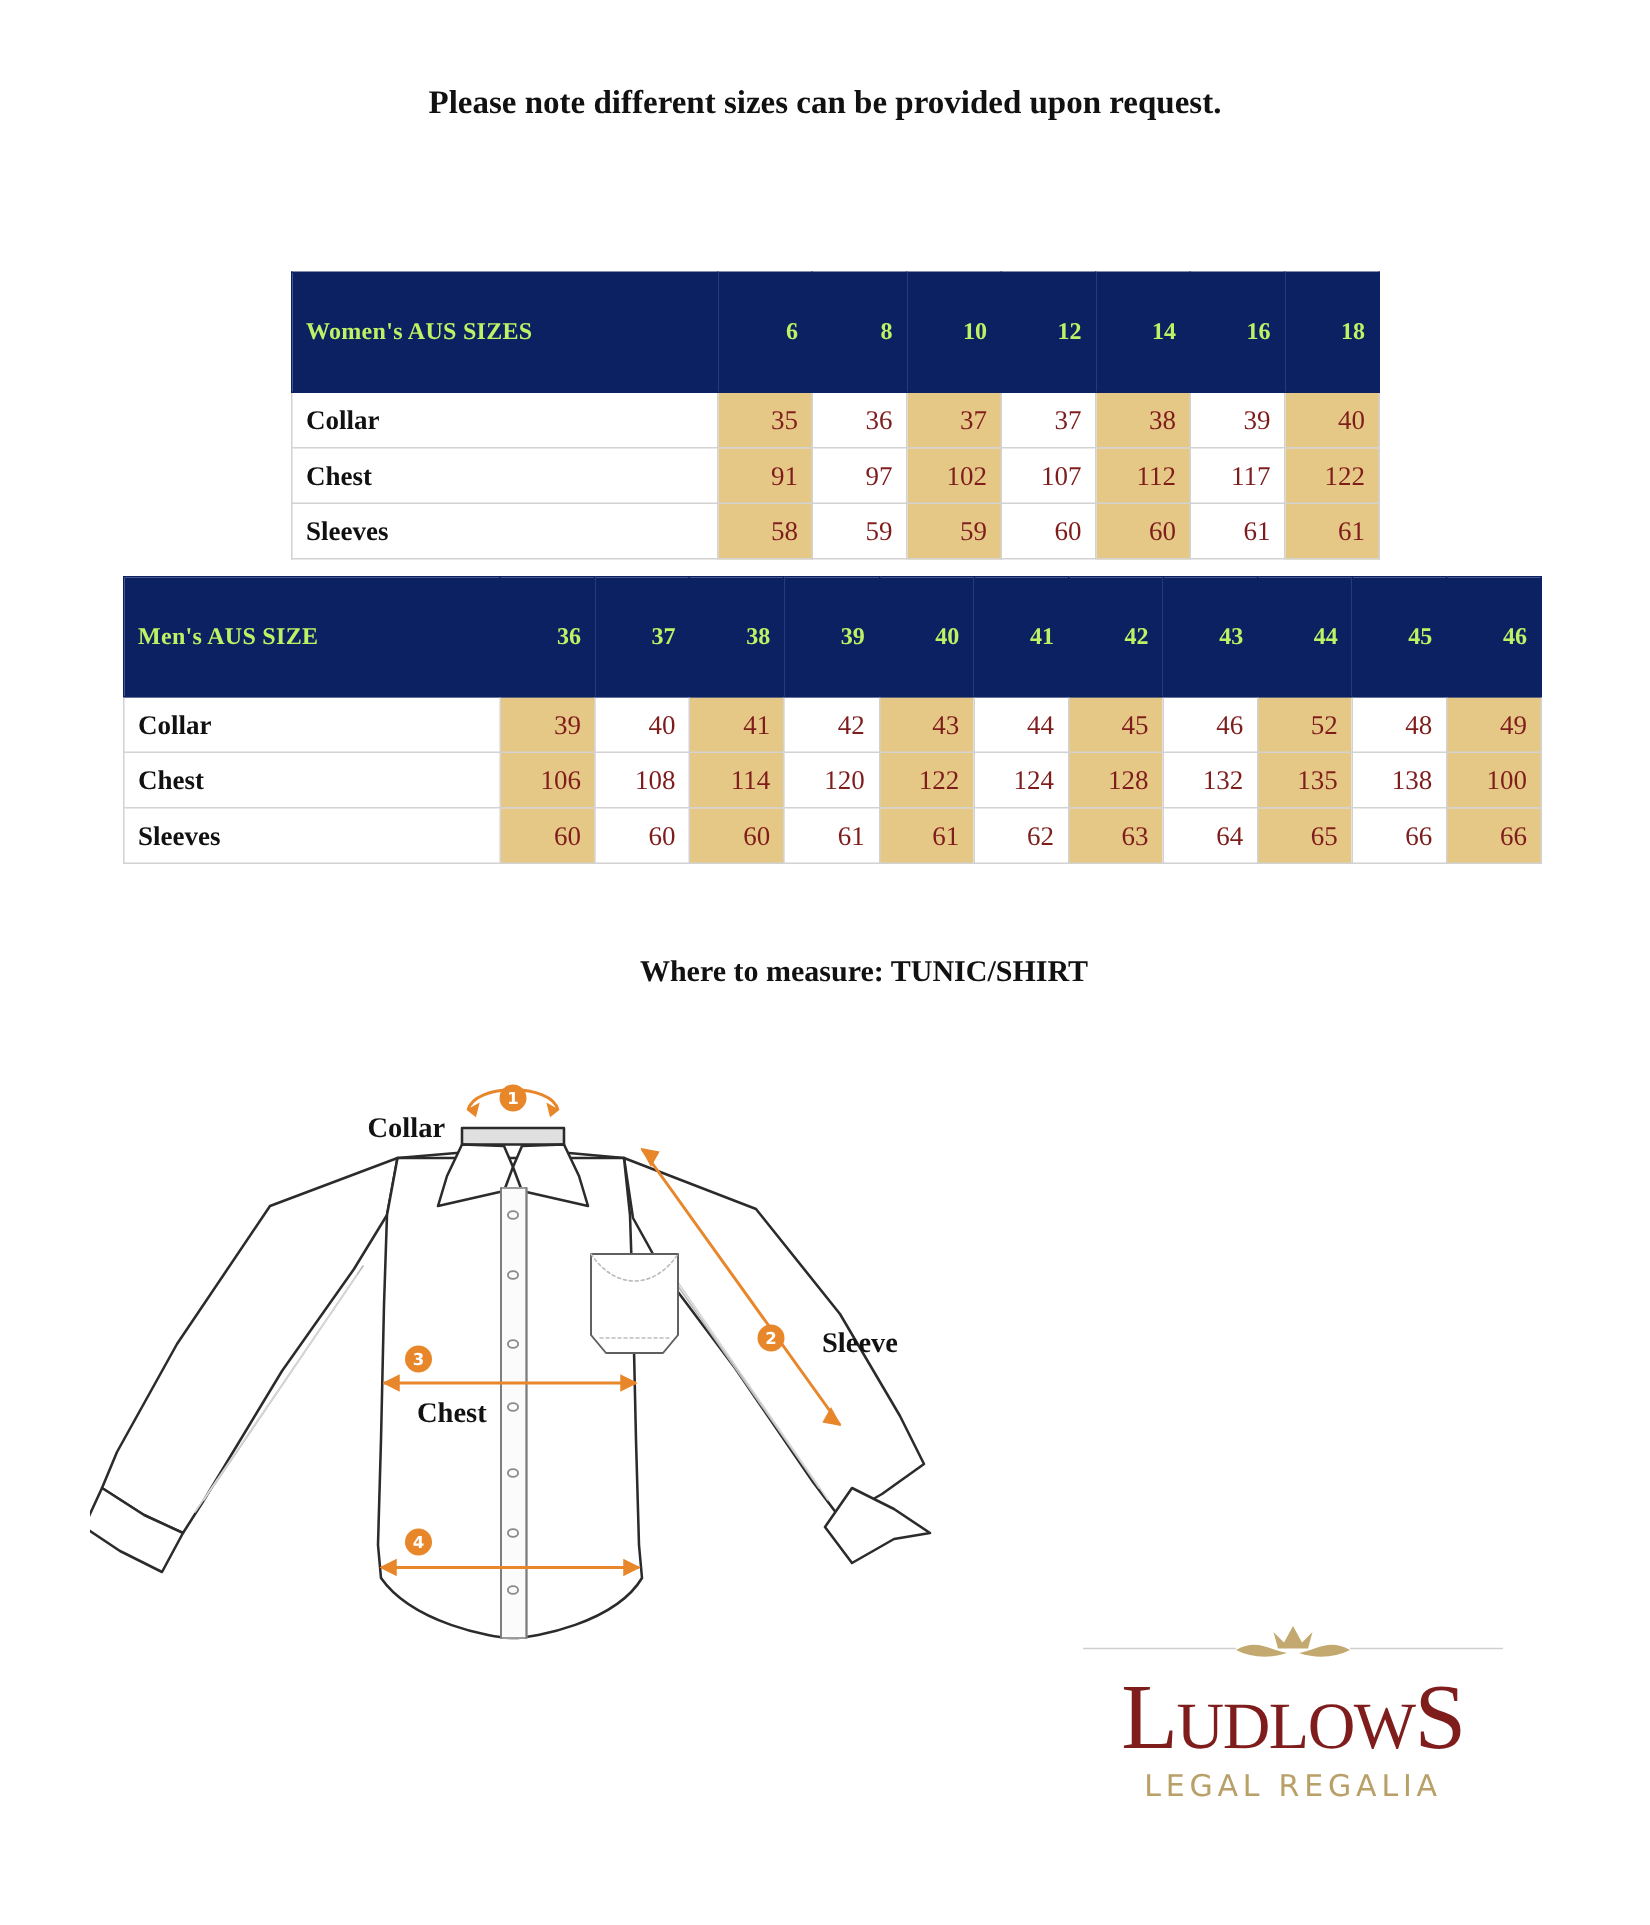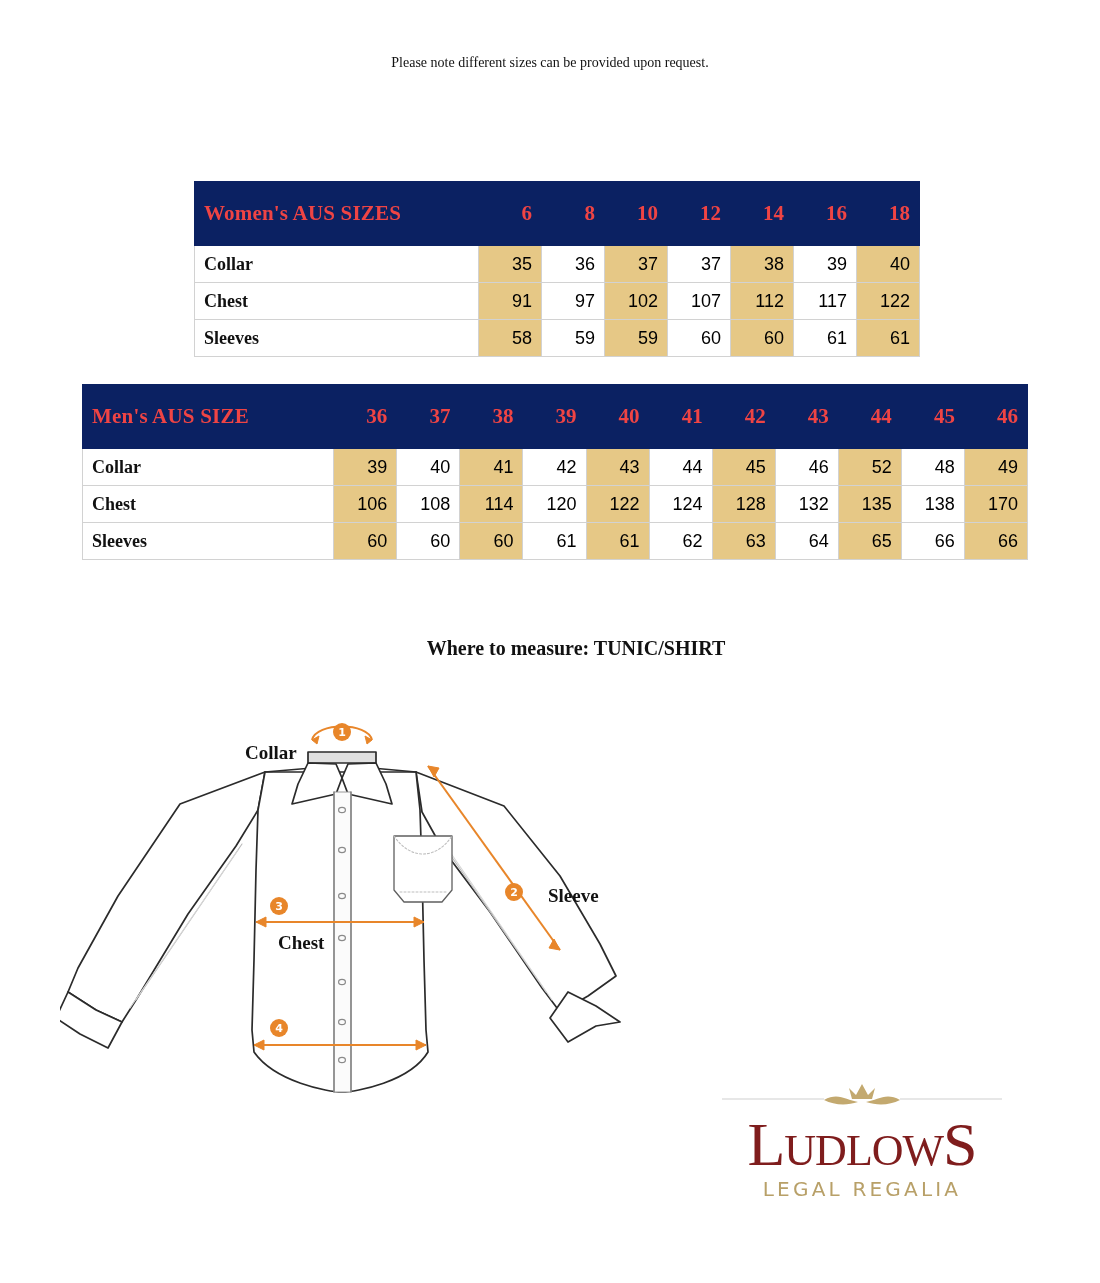--- a/index.html
+++ b/index.html
@@ -16,46 +16,46 @@
 
   
   .head-wrap { padding-top: 26px; text-align: center; }
   .doc-title {
     font-size: 21px;
     font-weight: bold;
     letter-spacing: .1px;
     margin: 0;
   }
   .doc-sub {
-    font-size: 14px;
+    font-size: 22px;
     margin: 0;
-    font-weight: normal;
+    font-weight: bold;
   }
   .sub1 { margin-top: 29px; }
   .sub2 { margin-top: 28px; }
 
   
   .sizetable {
     border-collapse: collapse;
     table-layout: fixed;
     position: absolute;
     font-family: "Liberation Serif", "DejaVu Serif", serif;
   }
   .sizetable td, .sizetable th {
     border: 1px solid #d2d2d2;
     padding: 0;
     height: 37px;
     vertical-align: middle;
   }
   .sizetable thead th {
     background: #0b2162;
-    color: #ef4444;
-    font-size: 21px;
-    font-weight: bold;
-    height: 64px;
+    color: #bef264;
+    font-size: 16px;
+    font-weight: bold;
+    height: 80px;
     border-color: #0b2162;
     border-bottom: 1px solid #0b2162;
   }
   .sizetable thead th.hlabel {
     text-align: left;
     padding-left: 9px;
     letter-spacing: .2px;
   }
   .sizetable thead th.hsize {
     text-align: right;
@@ -66,22 +66,22 @@
     padding-left: 9px;
     font-size: 18px;
     font-weight: bold;
     background: #ffffff;
     color: #111;
   }
   .sizetable tbody td.val {
     text-align: right;
     padding-right: 9px;
     font-size: 18px;
-    font-family: Liberation Sans, sans-serif;
-    color: #000000;
+    font-family: Liberation Serif, serif;
+    color: #7f1d1d;
     background: #ffffff;
     margin-left: 48px;
   }
   .sizetable tbody td.val.alt { background: #e6c886; }
 
   #women-table { left: 194px; top: 181px; width: 724px; }
   #men-table   { left: 82px;  top: 384px; width: 946px; }
 
   
   .measure-title {
@@ -243,21 +243,21 @@
         <td class="val alt">106</td>
         <td class="val">108</td>
         <td class="val alt">114</td>
         <td class="val">120</td>
         <td class="val alt">122</td>
         <td class="val">124</td>
         <td class="val alt">128</td>
         <td class="val">132</td>
         <td class="val alt">135</td>
         <td class="val">138</td>
-        <td class="val alt">170</td>
+        <td class="val alt">100</td>
       </tr>
       <tr>
         <th class="rowlabel">Sleeves</th>
         <td class="val alt">60</td>
         <td class="val">60</td>
         <td class="val alt">60</td>
         <td class="val">61</td>
         <td class="val alt">61</td>
         <td class="val">62</td>
         <td class="val alt">63</td>

